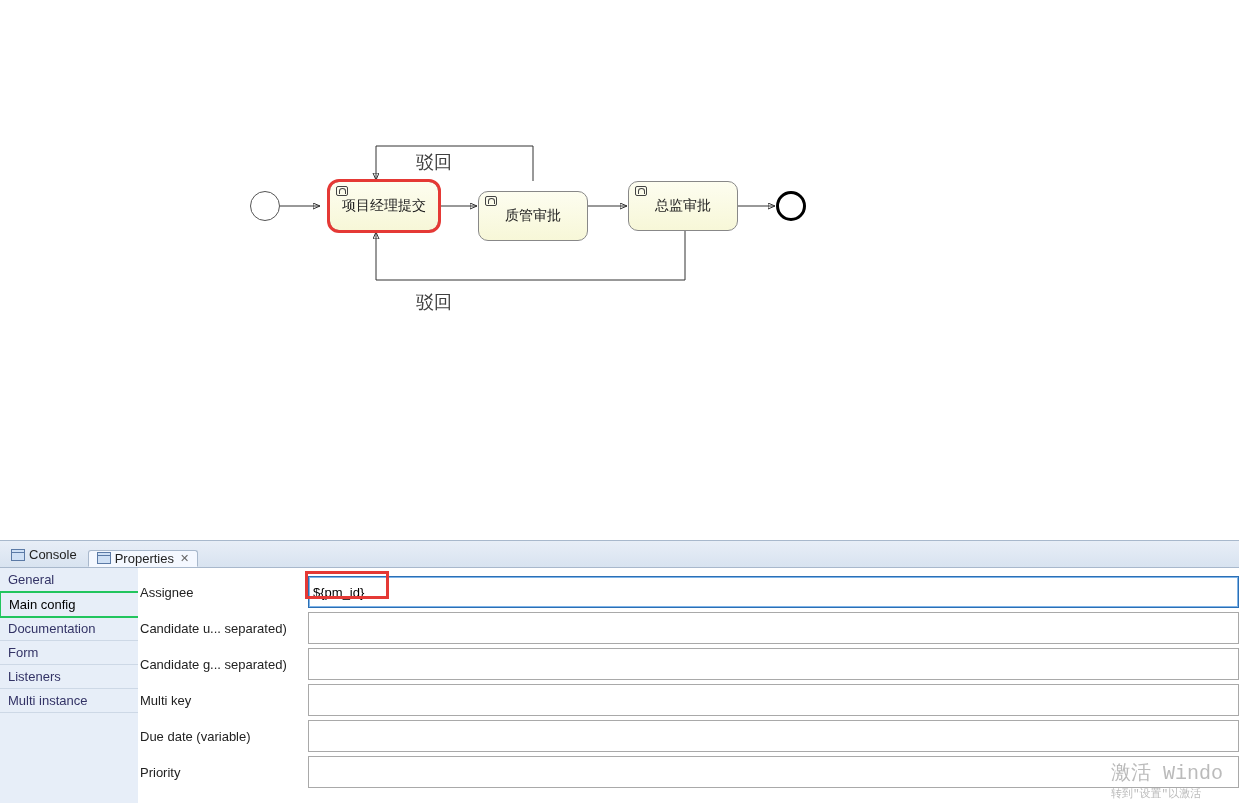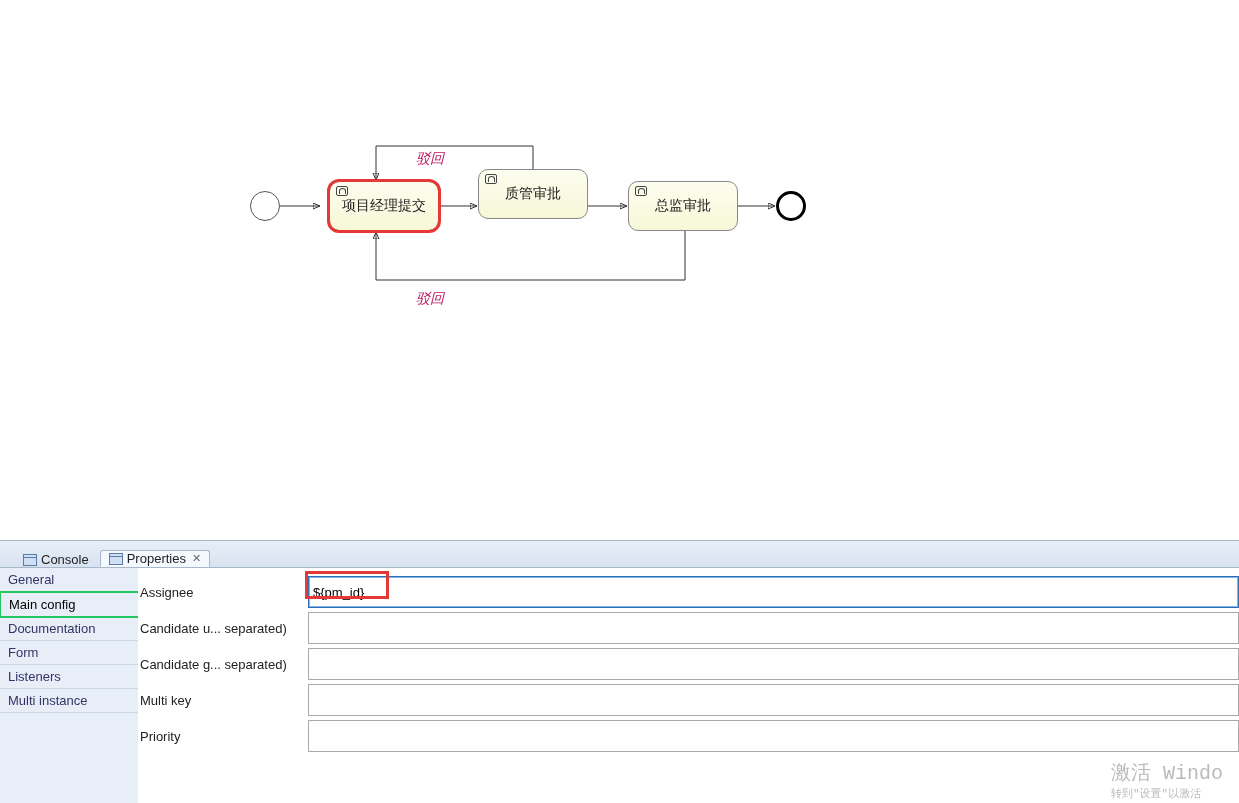--- a/index.html
+++ b/index.html
@@ -65,44 +65,43 @@
     border-radius: 50% 50% 0 0;
     border-bottom: none;
   }
   .task.selected {
     outline: 3px solid #e53935;
     outline-offset: -1px;
     border-radius: 10px;
   }
   .arrow-label {
     position: absolute;
-    font-size: 14px;
-    color: #be185d;
-    font-style: italic;
+    font-size: 18px;
+    color: #404040;
   }
   svg.flow {
     position: absolute;
     top: 0; left: 0;
     width: 100%; height: 540px;
     pointer-events: none;
   }
   .flow line, .flow path { stroke: #333; stroke-width: 1; fill: none; }
   .arrowhead { fill: #333; }
 
   
   .tabs-bar {
     position: absolute;
     top: 540px; left: 0; right: 0;
     height: 28px;
     background: linear-gradient(#e8eef7, #d8e3f0);
     border-top: 1px solid #a8b8cc;
     border-bottom: 1px solid #a8b8cc;
     display: flex;
-    align-items: flex-end;
-    padding-left: 14px;
+    align-items: center;
+    padding-left: 2px;
   }
   .view-tab {
     display: flex;
     align-items: center;
     gap: 4px;
     padding: 0 8px;
     border: 1px solid transparent;
     border-bottom: none;
     margin-right: 2px;
     color: #222;
@@ -239,21 +238,21 @@
     <path d="M 685 231 L 685 280 L 376 280 L 376 232" marker-end="url(#ah)"></path>
   </svg>
 
   <div class="start-circle" style="left:250px; top:191px;"></div>
 
   <div class="task selected" style="left:329px; top:181px;">
     <span class="user-icon"></span>
     <span>项目经理提交</span>
   </div>
 
-  <div class="task" style="left:478px; top:169px;">
+  <div class="task" style="left:478px; top:191px;">
     <span class="user-icon"></span>
     <span>质管审批</span>
   </div>
 
   <div class="task" style="left:628px; top:181px;">
     <span class="user-icon"></span>
     <span>总监审批</span>
   </div>
 
   <div class="end-circle" style="left:776px; top:191px;"></div>
@@ -298,20 +297,24 @@
     </div>
     <div class="form-row">
       <div class="form-label">Candidate g... separated)</div>
       <input class="form-input" value="" style="">
     </div>
     <div class="form-row">
       <div class="form-label">Multi key</div>
       <input class="form-input" value="" style="">
     </div>
     <div class="form-row">
+      <div class="form-label">Due date (variable)</div>
+      <input class="form-input" value="" style="">
+    </div>
+    <div class="form-row">
       <div class="form-label">Priority</div>
       <input class="form-input" value="" style="">
     </div>
   </div>
 </div>
 
 <div class="watermark">
   <span>激活 Windo</span>
   <small>转到"设置"以激活</small>
 </div>

